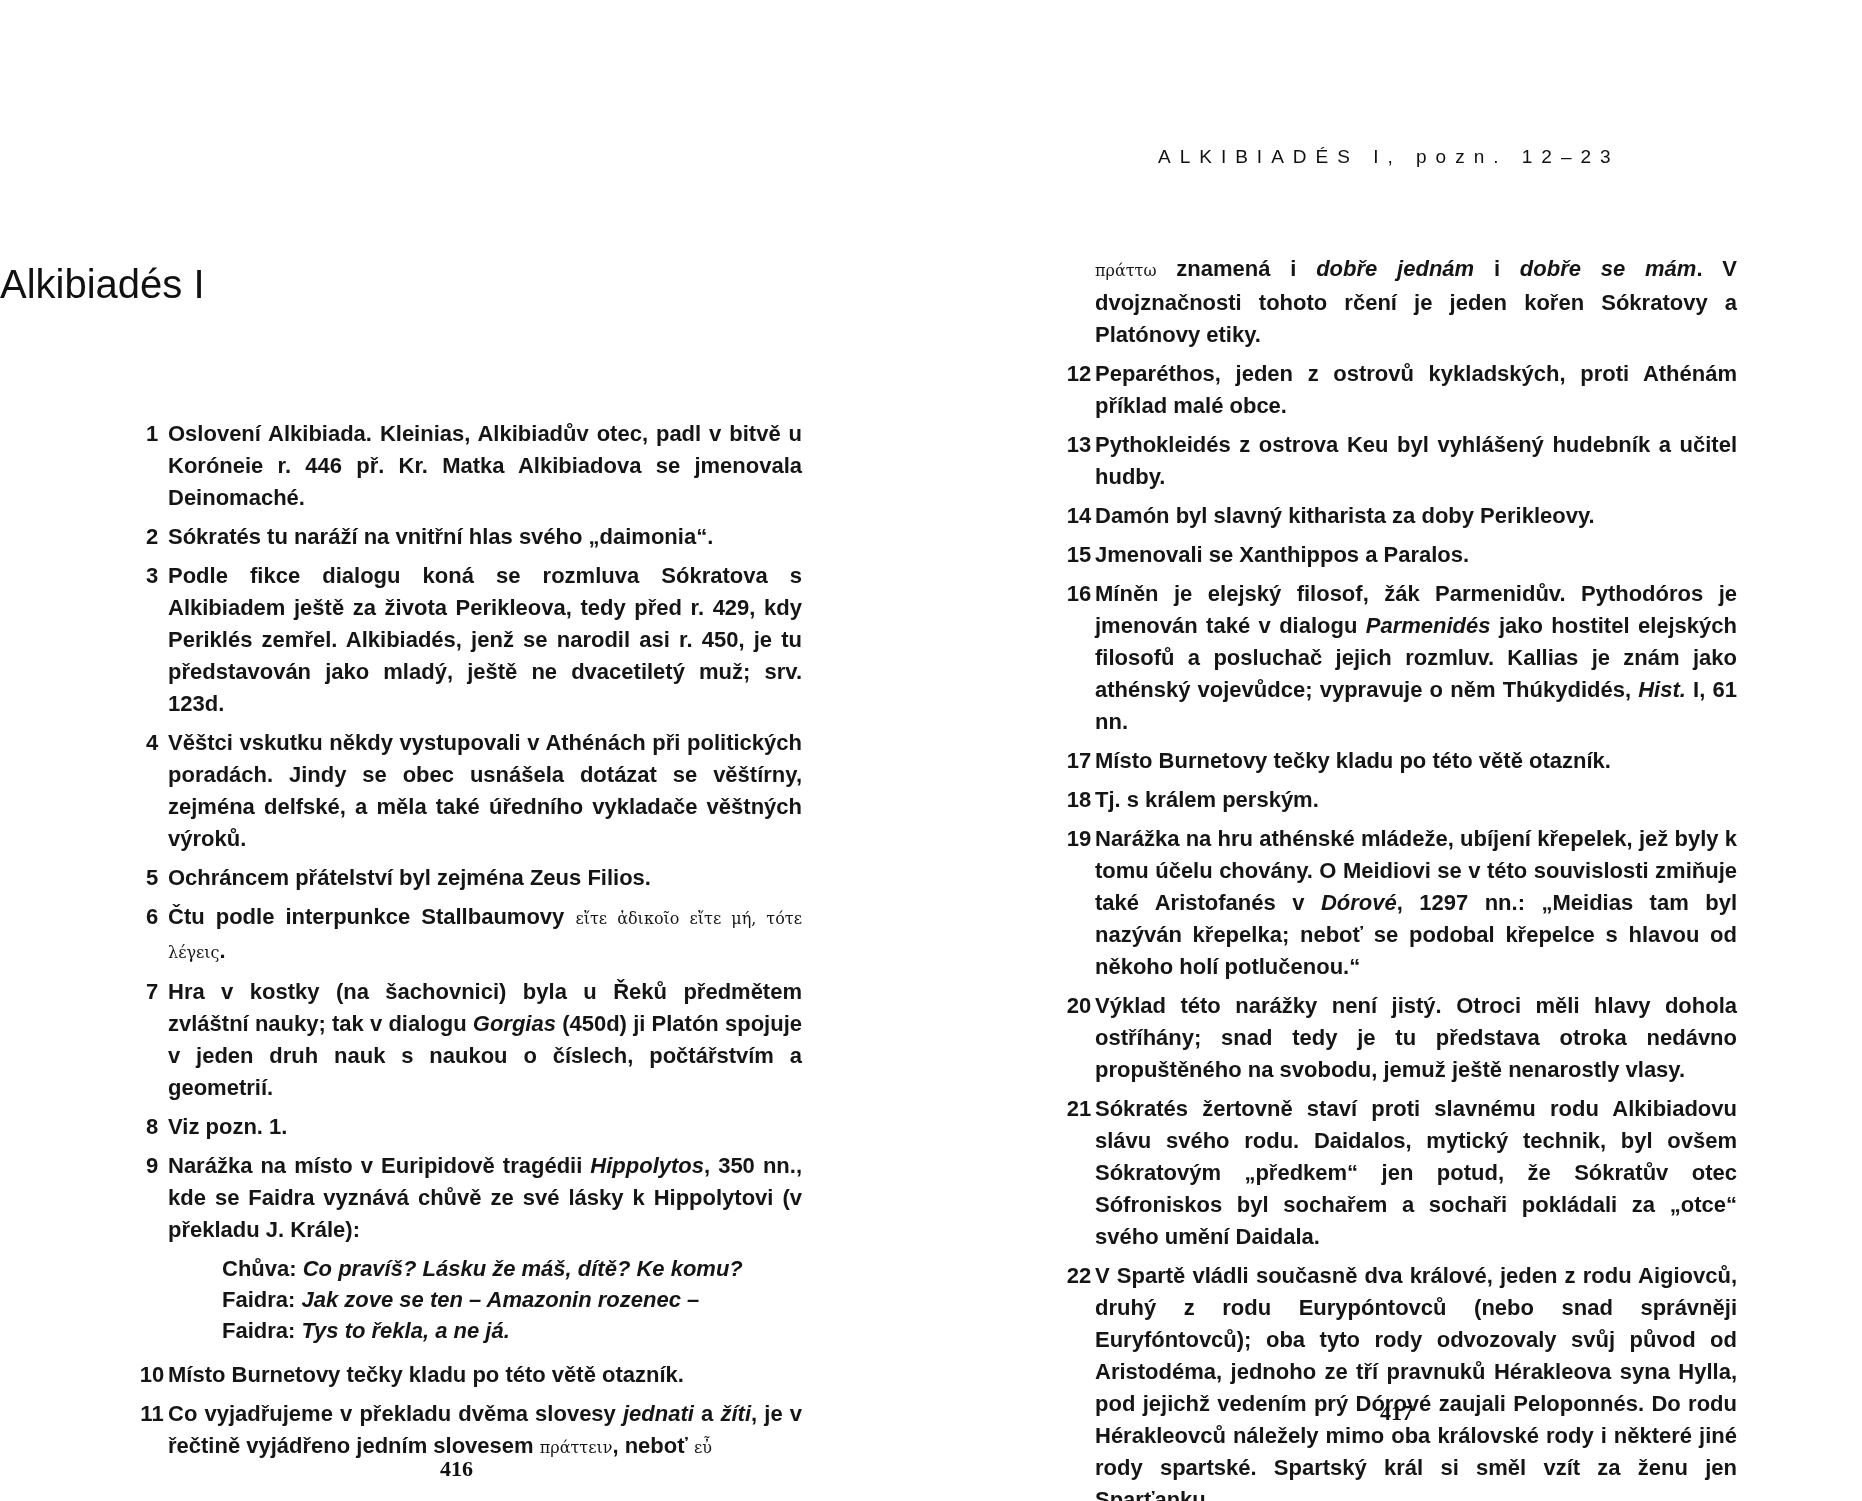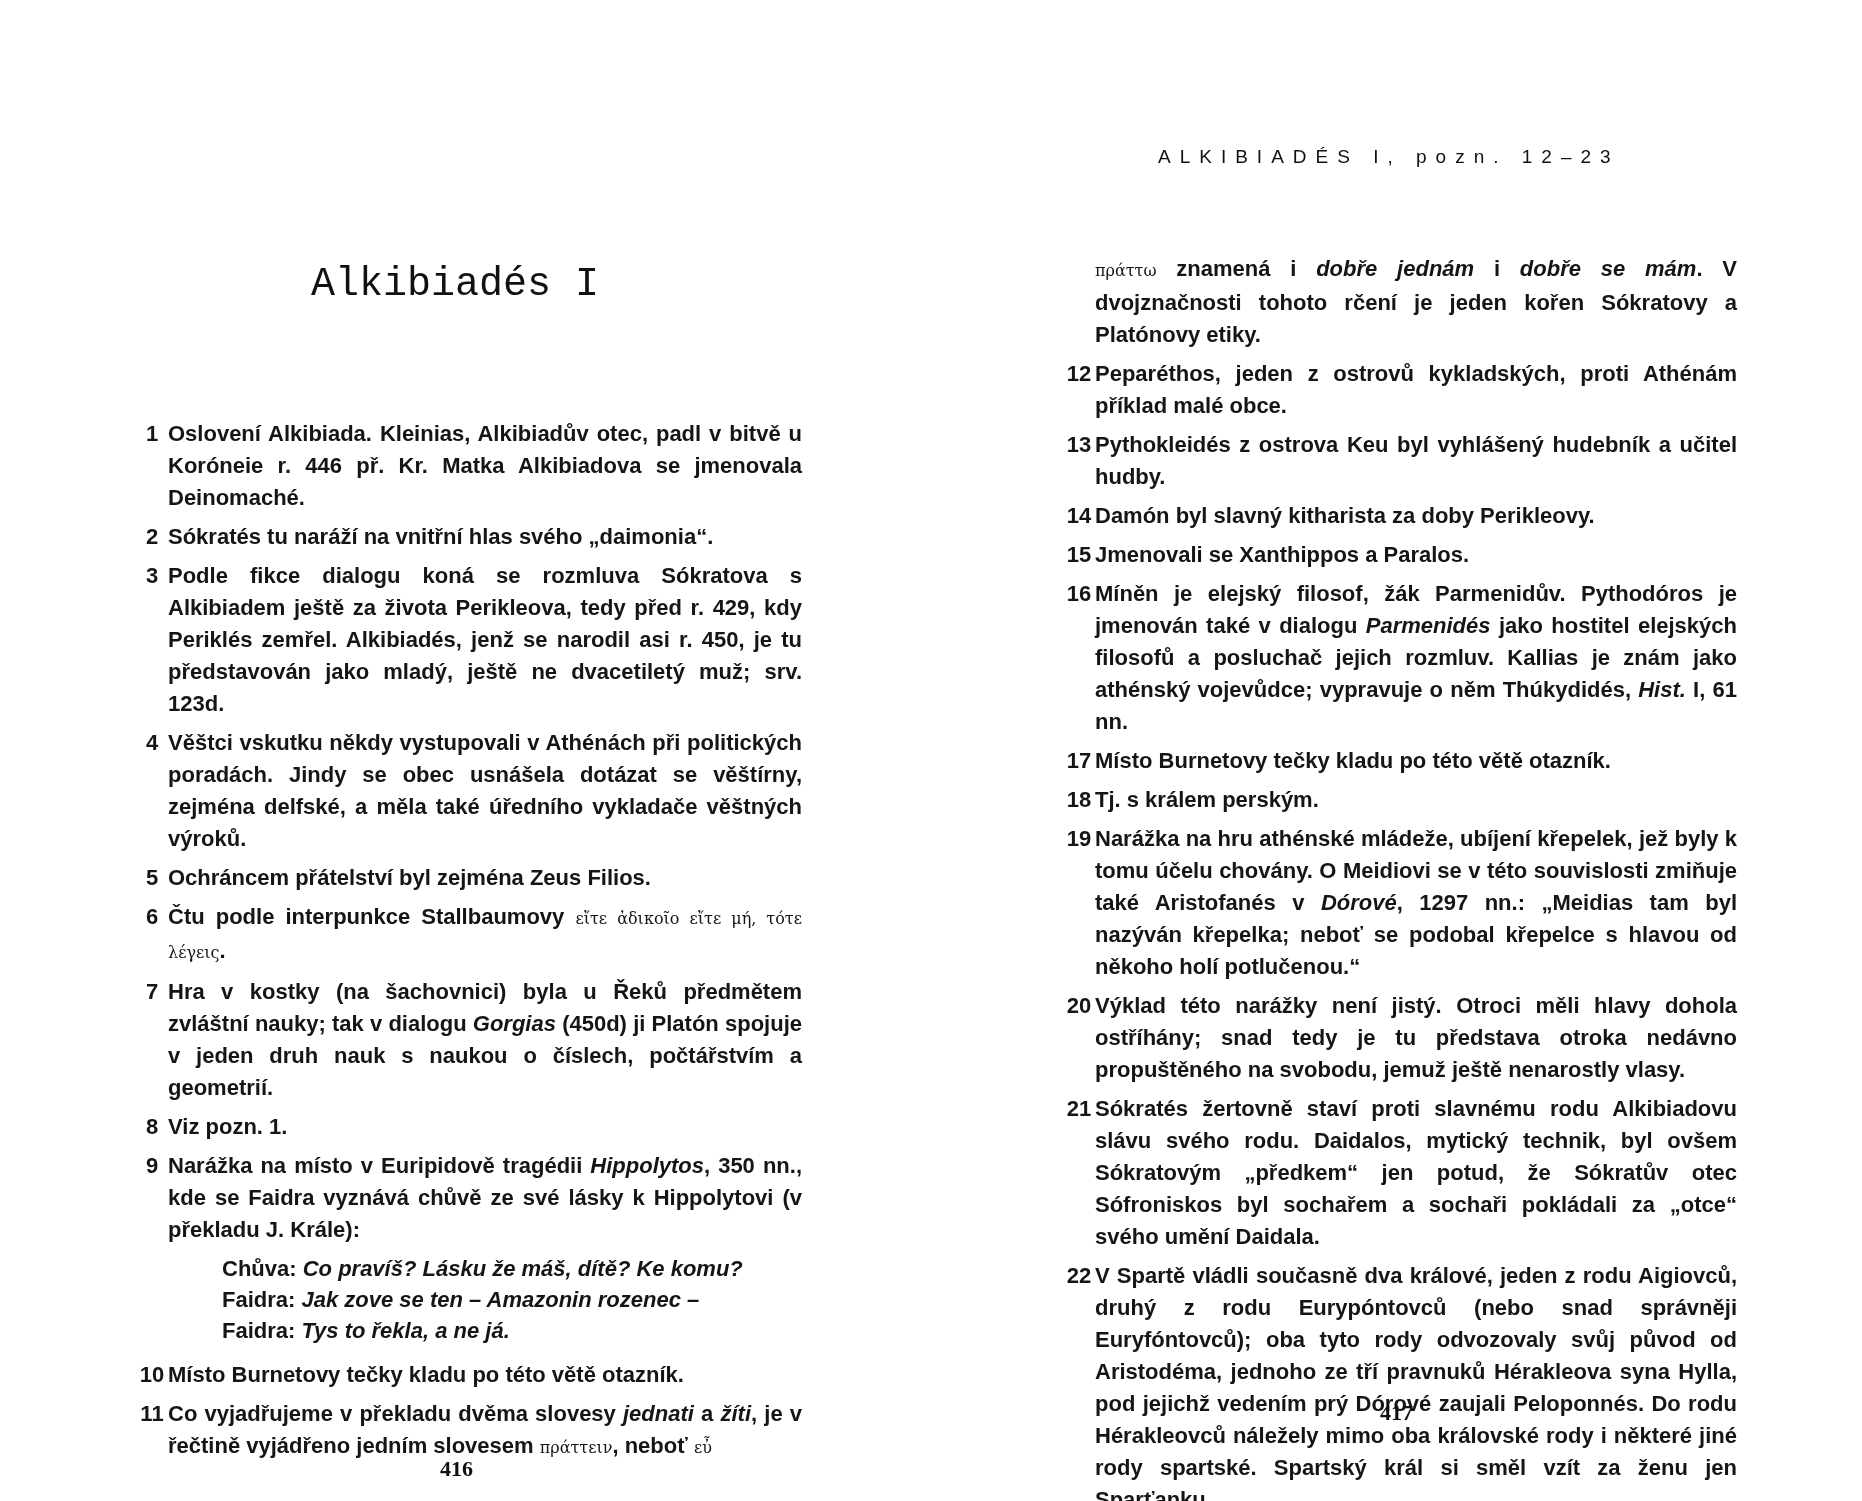--- a/index.html
+++ b/index.html
@@ -3,22 +3,22 @@
 <meta charset="utf-8">
 <style>
   html, body { margin:0; padding:0; background:#ffffff; }
   body { width:1862px; height:1501px; position:relative; overflow:hidden;
          font-family:"Liberation Serif", serif; color:#111; }
   .page { position:absolute; top:0; height:1452px; }
   #left-page { left:0; width:931px; }
   #right-page { left:931px; width:931px; }
   .running-head { position:absolute; top:146px; left:227px;
          font-family:"Liberation Sans", sans-serif; font-size:19px; letter-spacing:9px; color:#111; }
-  .title { position:absolute; top:262px; left:0; width:910px; text-align:center;
-         font-family:Liberation Mono, monospace; font-size:40px; color:#111; }
+  .title { position:absolute; top:262px; left:0; width:910px; 
+         font-family:Liberation Sans, sans-serif; font-size:40px; color:#111; }
   .notes { position:absolute; font-family:"Liberation Sans", sans-serif; font-weight:bold;
          font-size:22px; line-height:32px; color:#151515; }
   #left-notes { top:418px; left:130px; width:672px; }
   #right-notes { top:253px; left:126px; width:680px; }
   .note { position:relative; padding-left:38px; margin-bottom:7px; text-align:justify; }
   .note .num { position:absolute; left:8px; top:0; width:28px; text-align:center; font-weight:bold; }
   .note .txt { display:block; }
   .cont { padding-left:38px; margin-bottom:7px; text-align:justify; }
   .verse { padding-left:92px; margin:6px 0 13px 0; }
   .verse .line { display:block; line-height:31px; }

